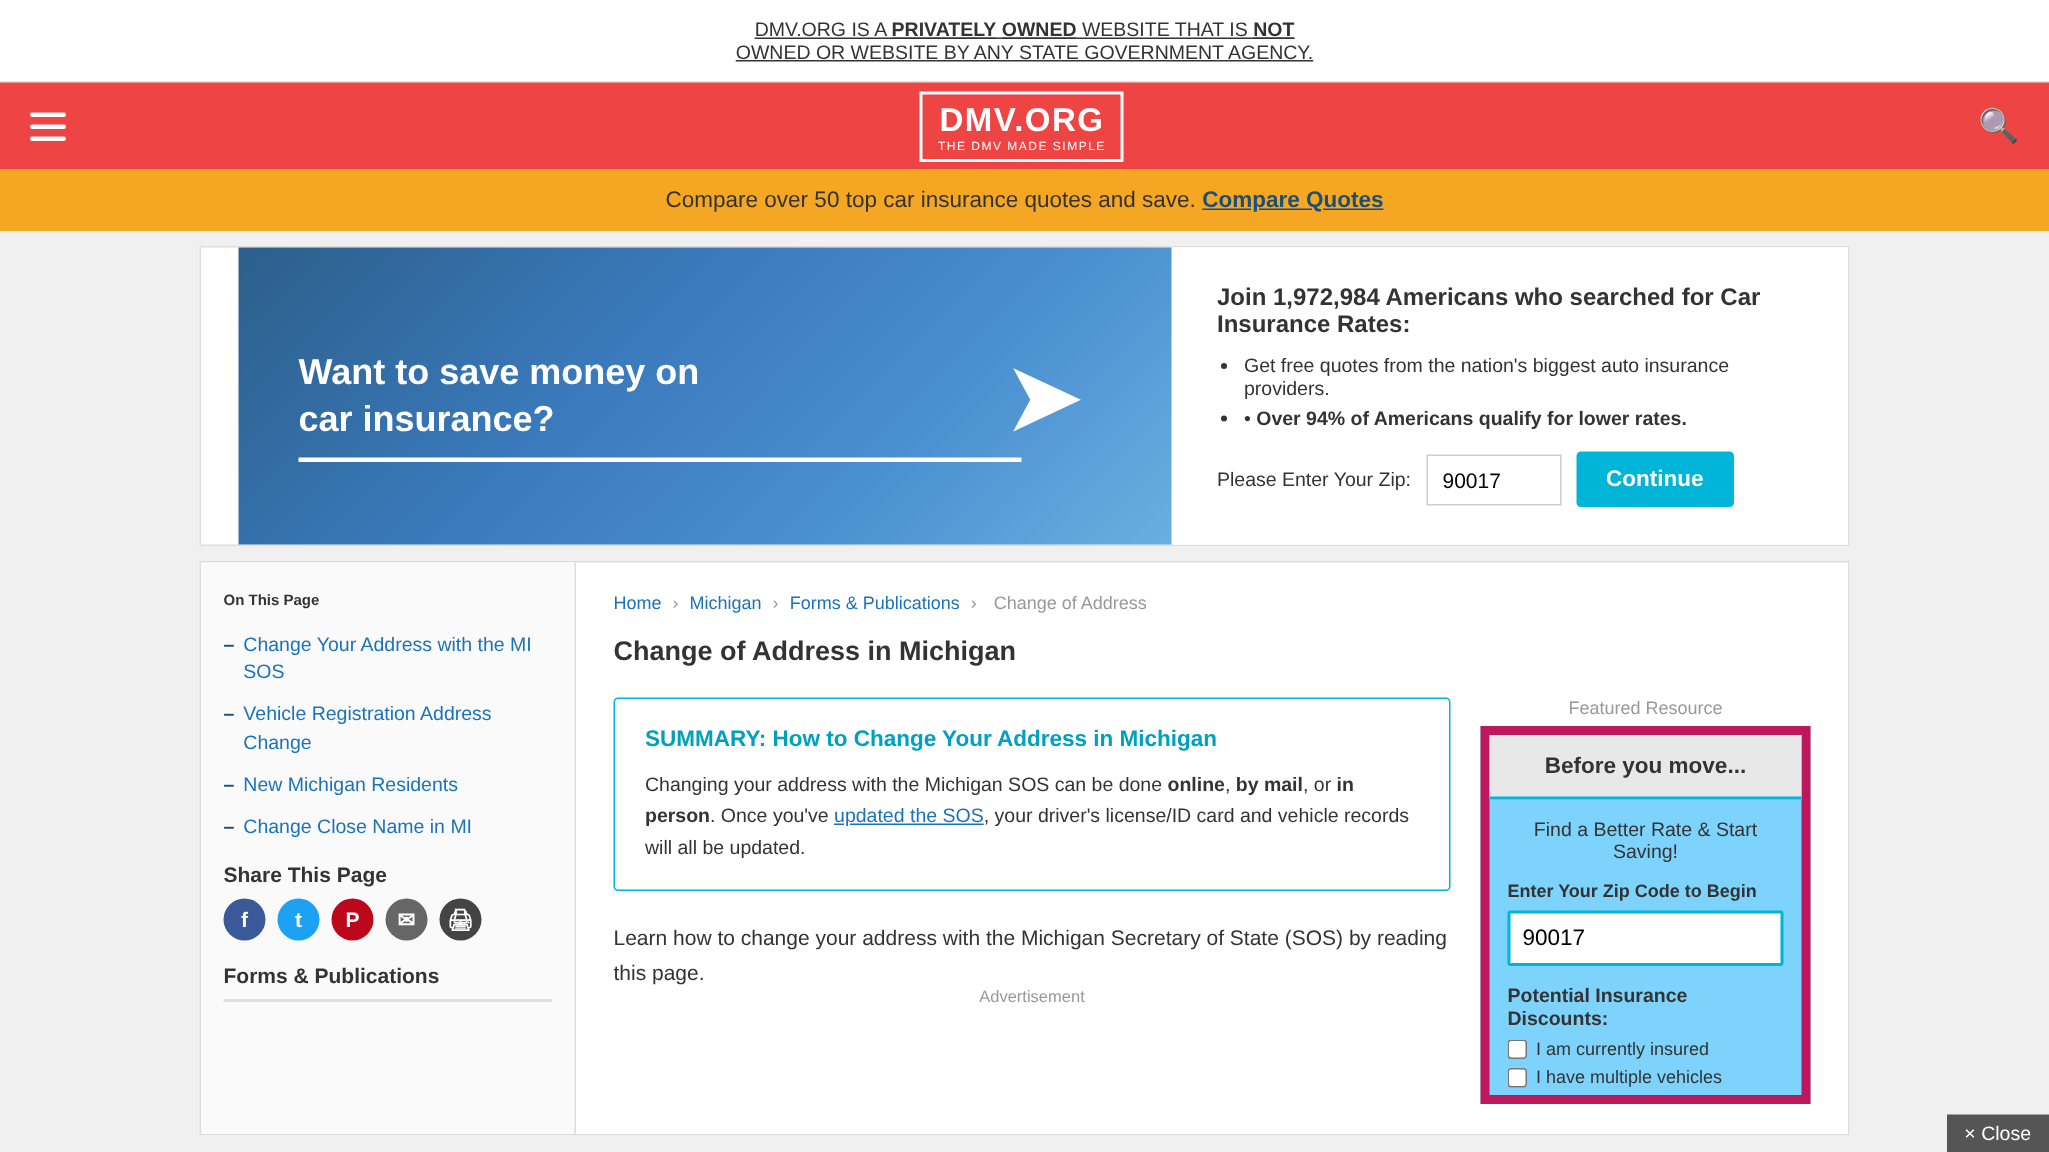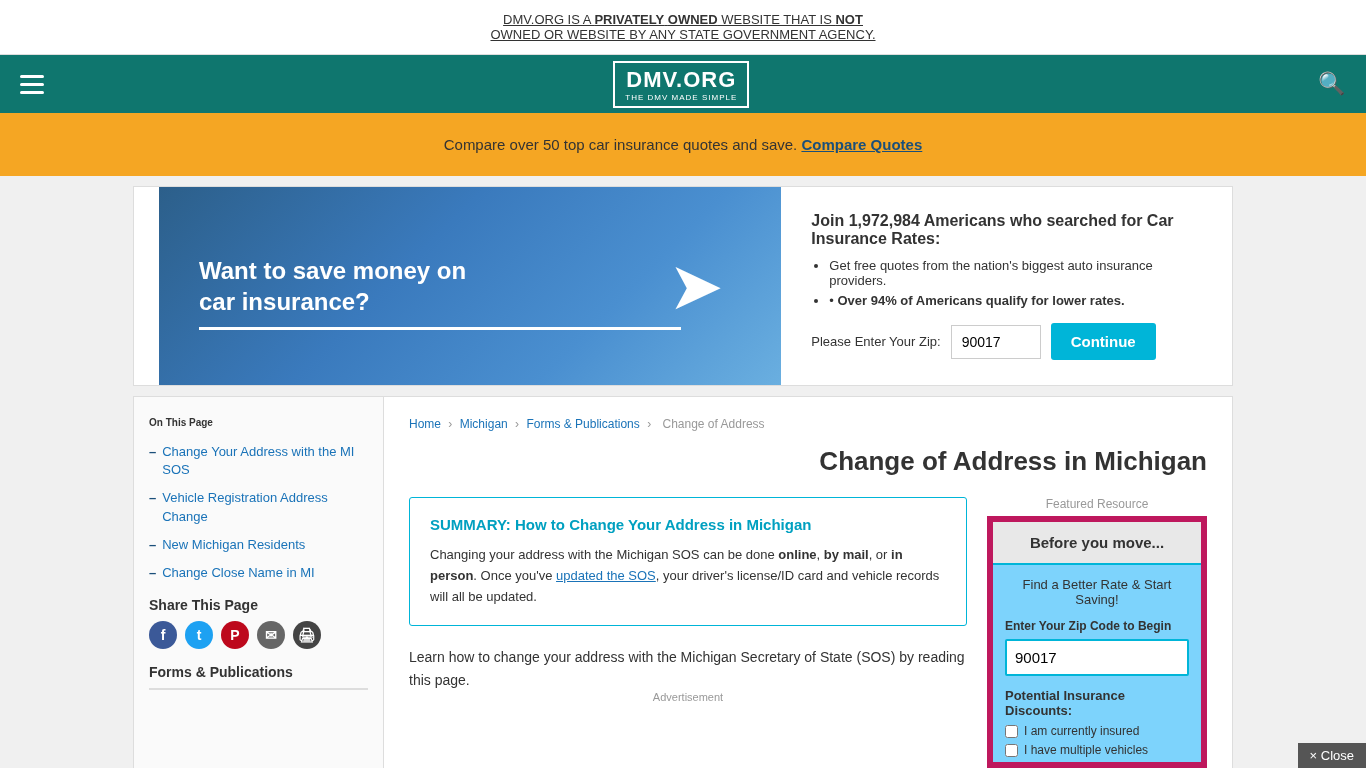--- a/index.html
+++ b/index.html
@@ -13,21 +13,21 @@
       font-size: 13px;
       color: #333;
       border-bottom: 1px solid #ddd;
       text-decoration: underline;
     }
     .disclaimer strong { font-weight: 900; }
     .disclaimer u { text-decoration: underline; }
 
     
     .navbar {
-      background: #0f766e;
+      background: #ef4444;
       display: flex;
       align-items: center;
       justify-content: space-between;
       padding: 0 20px;
       height: 58px;
     }
     .navbar-menu-icon {
       color: #fff;
       font-size: 22px;
       cursor: pointer;
@@ -60,21 +60,21 @@
     .navbar-search-icon {
       color: #fff;
       font-size: 22px;
       cursor: pointer;
     }
 
     
     .insurance-banner {
       background: #f5a623;
       text-align: center;
-      padding: 23px;
+      padding: 12px;
       font-size: 15px;
       color: #333;
     }
     .insurance-banner a {
       color: #1a4f7a;
       font-weight: bold;
       text-decoration: underline;
     }
 
     
@@ -260,25 +260,24 @@
       color: #666;
       margin-bottom: 15px;
     }
     .breadcrumb a {
       color: #1a73b8;
       text-decoration: none;
     }
     .breadcrumb span { color: #999; margin: 0 4px; }
 
     .page-title {
-      font-size: 26px;
+      font-size: 18px;
       font-weight: bold;
       color: #333;
       margin-bottom: 20px;
-      text-align: right;
     }
 
     .content-and-resource {
       display: flex;
       gap: 20px;
     }
 
     .content-main {
       flex: 1;
     }

